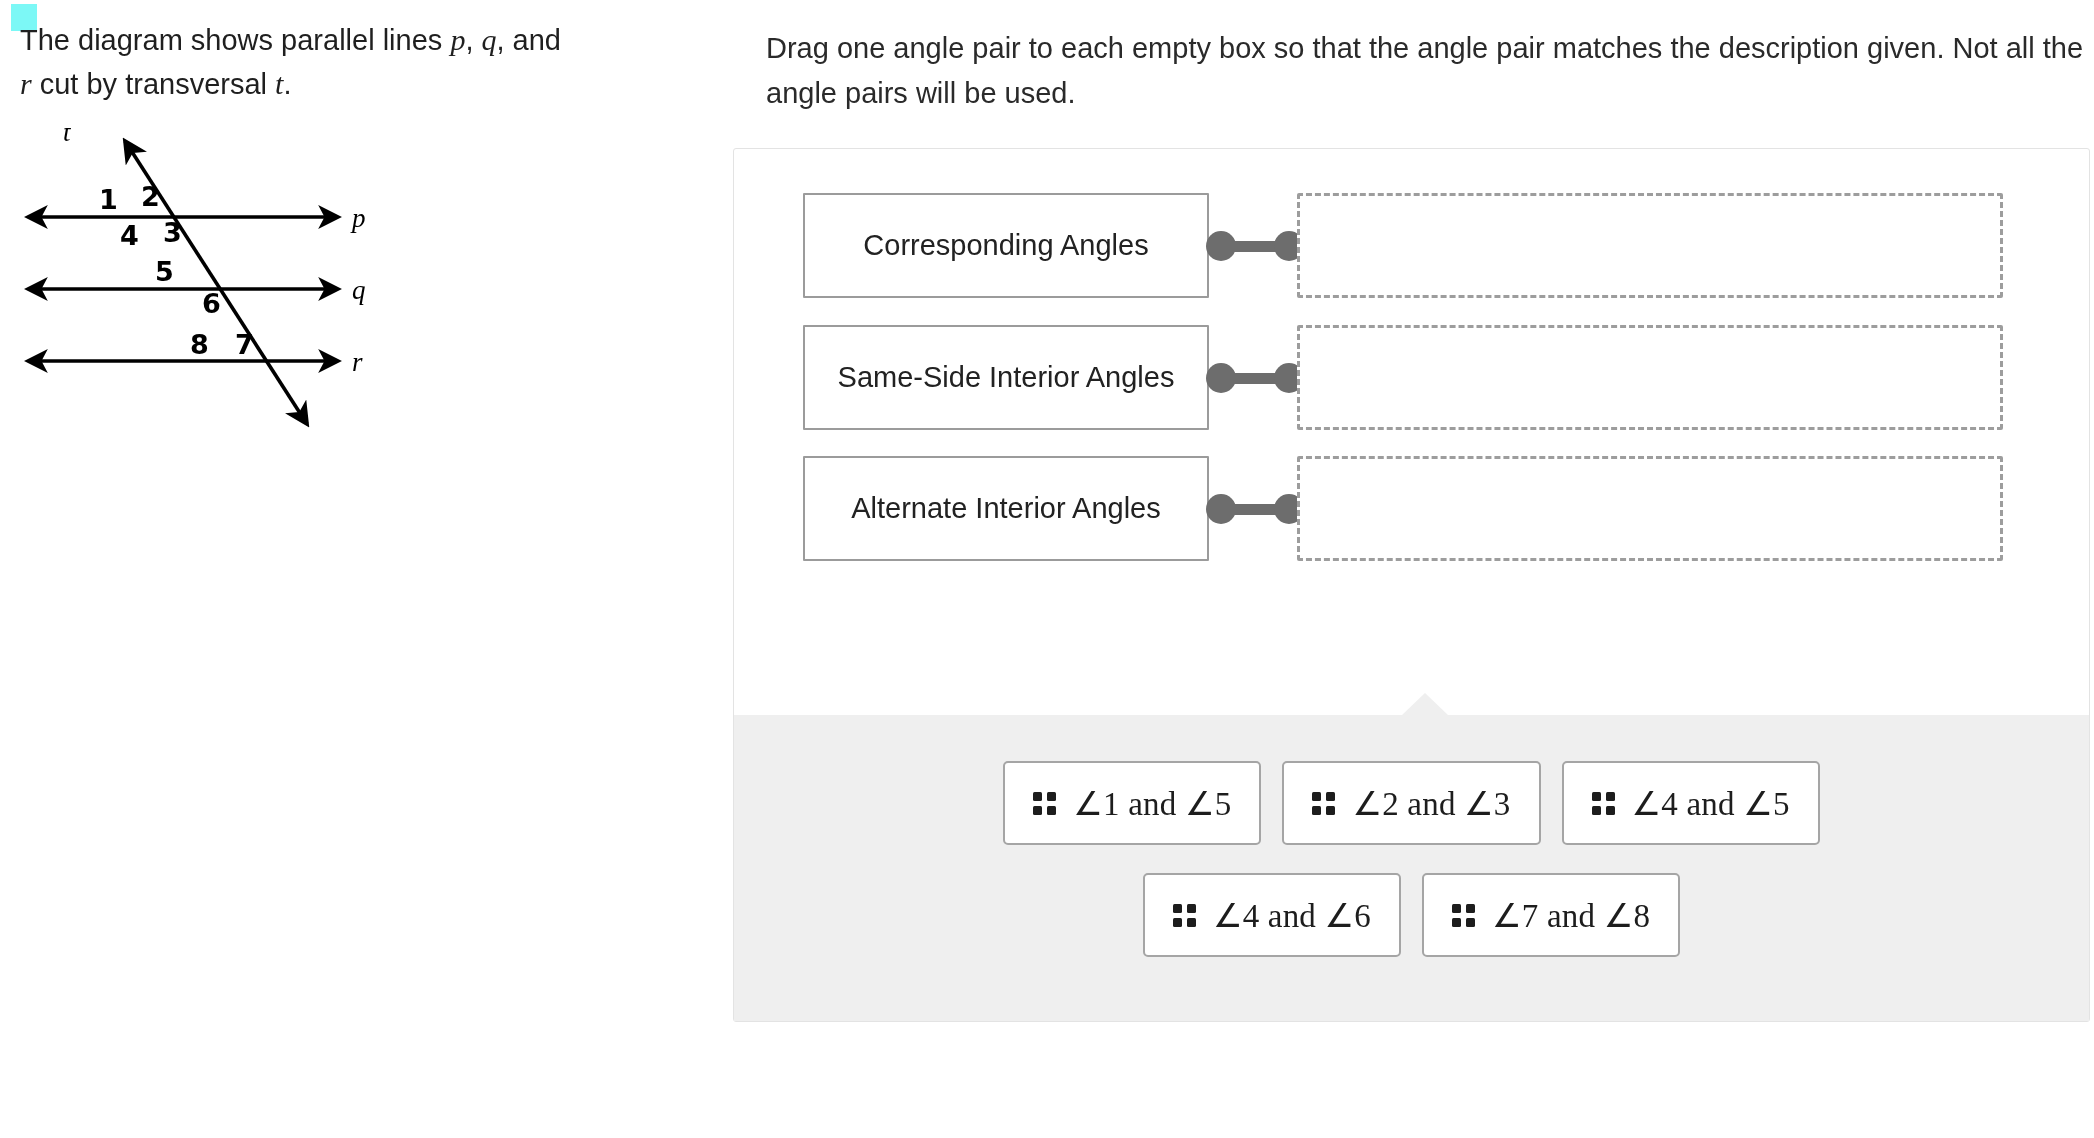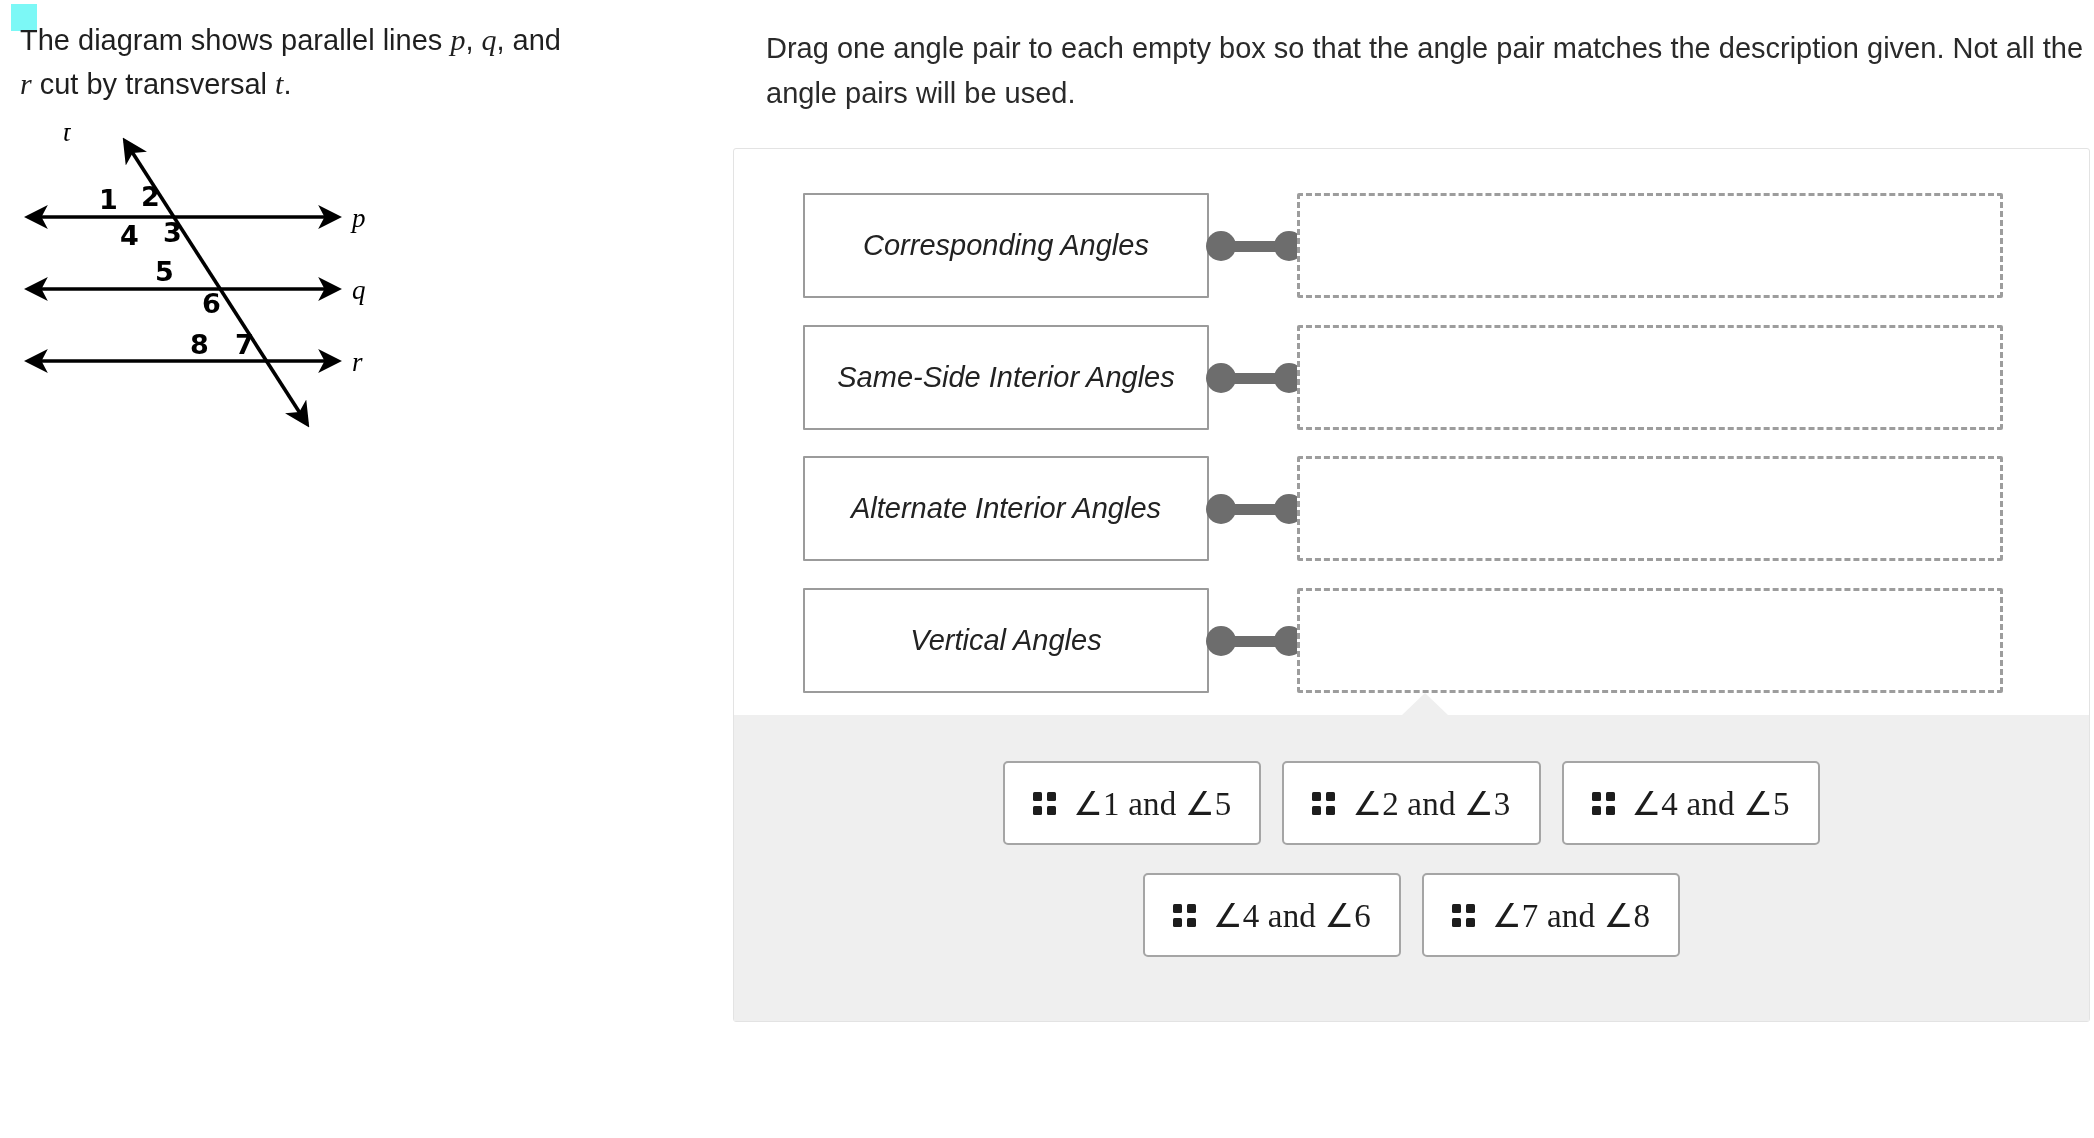--- a/index.html
+++ b/index.html
@@ -94,21 +94,20 @@
     border-radius: 3px;
     box-sizing: border-box;
   }
 
   .rows-area {
     position: absolute;
     left: 0;
     top: 0;
     right: 0;
     height: 566px;
-    font-style: italic;
   }
 
   .match-row {
     position: absolute;
     left: 0;
     width: 100%;
     height: 105px;
   }
   .match-row.r0 { top: 44px; }
   .match-row.r1 { top: 176px; }
@@ -313,29 +312,20 @@
       <div class="match-row r1">
         <div class="label-box">Same-Side Interior Angles</div>
         <div class="connector">
           <div class="knob k-left"></div>
           <div class="bar"></div>
           <div class="knob k-right"></div>
         </div>
         <div class="drop-zone"></div>
       </div>
 
-      <div class="match-row r3">
-        <div class="label-box">Vertical Angles</div>
-        <div class="connector">
-          <div class="knob k-left"></div>
-          <div class="bar"></div>
-          <div class="knob k-right"></div>
-        </div>
-        <div class="drop-zone"></div>
-      </div>
 
     </div>
 
     <div class="tray">
       <div class="tray-notch"></div>
 
       <div class="chip-row row-a">
         <div class="chip">
           <span class="drag-dots">
               <span></span>

